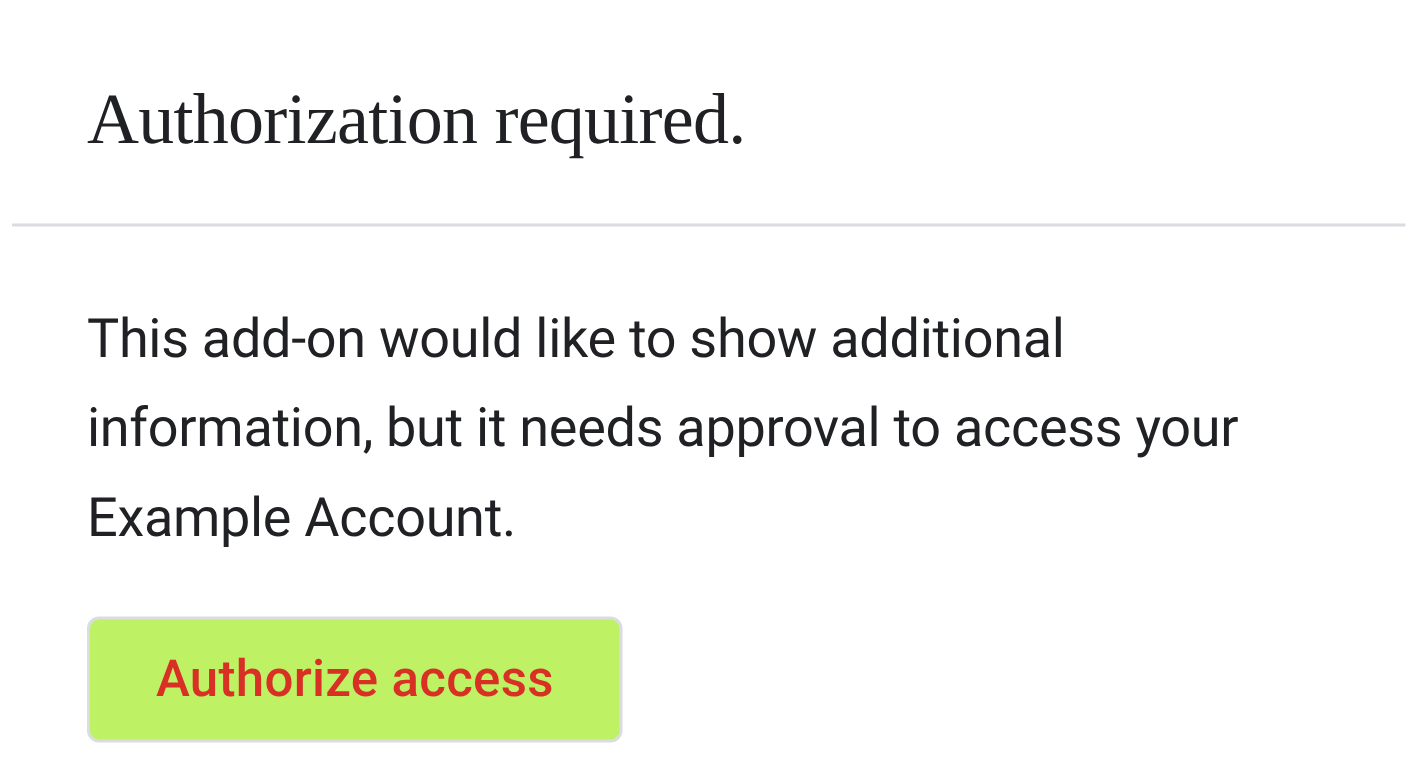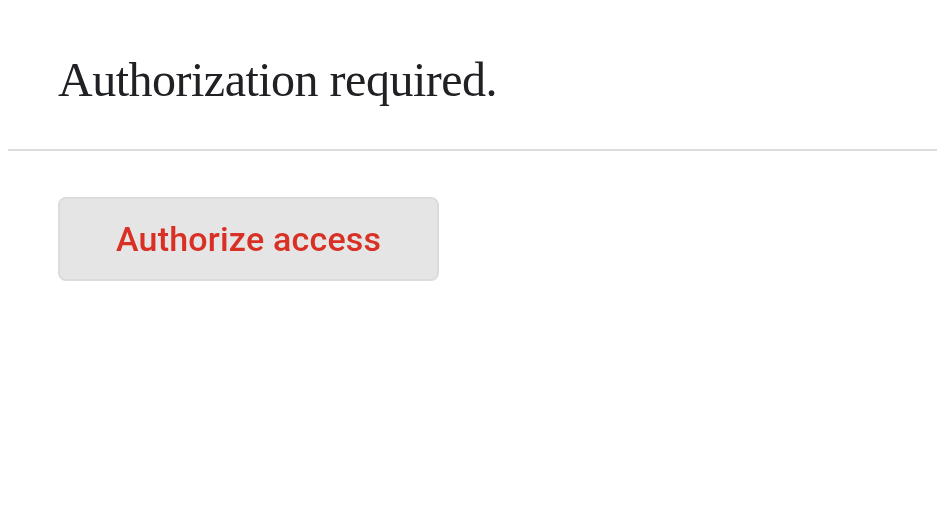--- a/index.html
+++ b/index.html
@@ -35,36 +35,37 @@
     .description {
       font-size: 36px;
       font-weight: 400;
       line-height: 1.65;
       color: #202124;
       margin-bottom: 36px;
       letter-spacing: -0.2px;
     }
     .authorize-button {
       display: inline-block;
-      padding: 20px 56px;
+      padding: 20px 44px;
       font-size: 34px;
       font-weight: 500;
       color: #d93025;
-      background: #e5e5e5;
+      background: #bef264;
       border: 2px solid #dadce0;
       border-radius: 8px;
       cursor: pointer;
       font-family: inherit;
       letter-spacing: 0.2px;
     }
   </style>
 </head>
 <body>
 
 <div class="header">
   <h1 class="title">Authorization required.</h1>
 </div>
 
 <hr class="divider">
 
 <div class="content">
+  <p class="description">This add-on would like to show additional information, but it needs approval to access your Example Account.</p>
   <button class="authorize-button">Authorize access</button>
 </div>
 
 </body></html>

